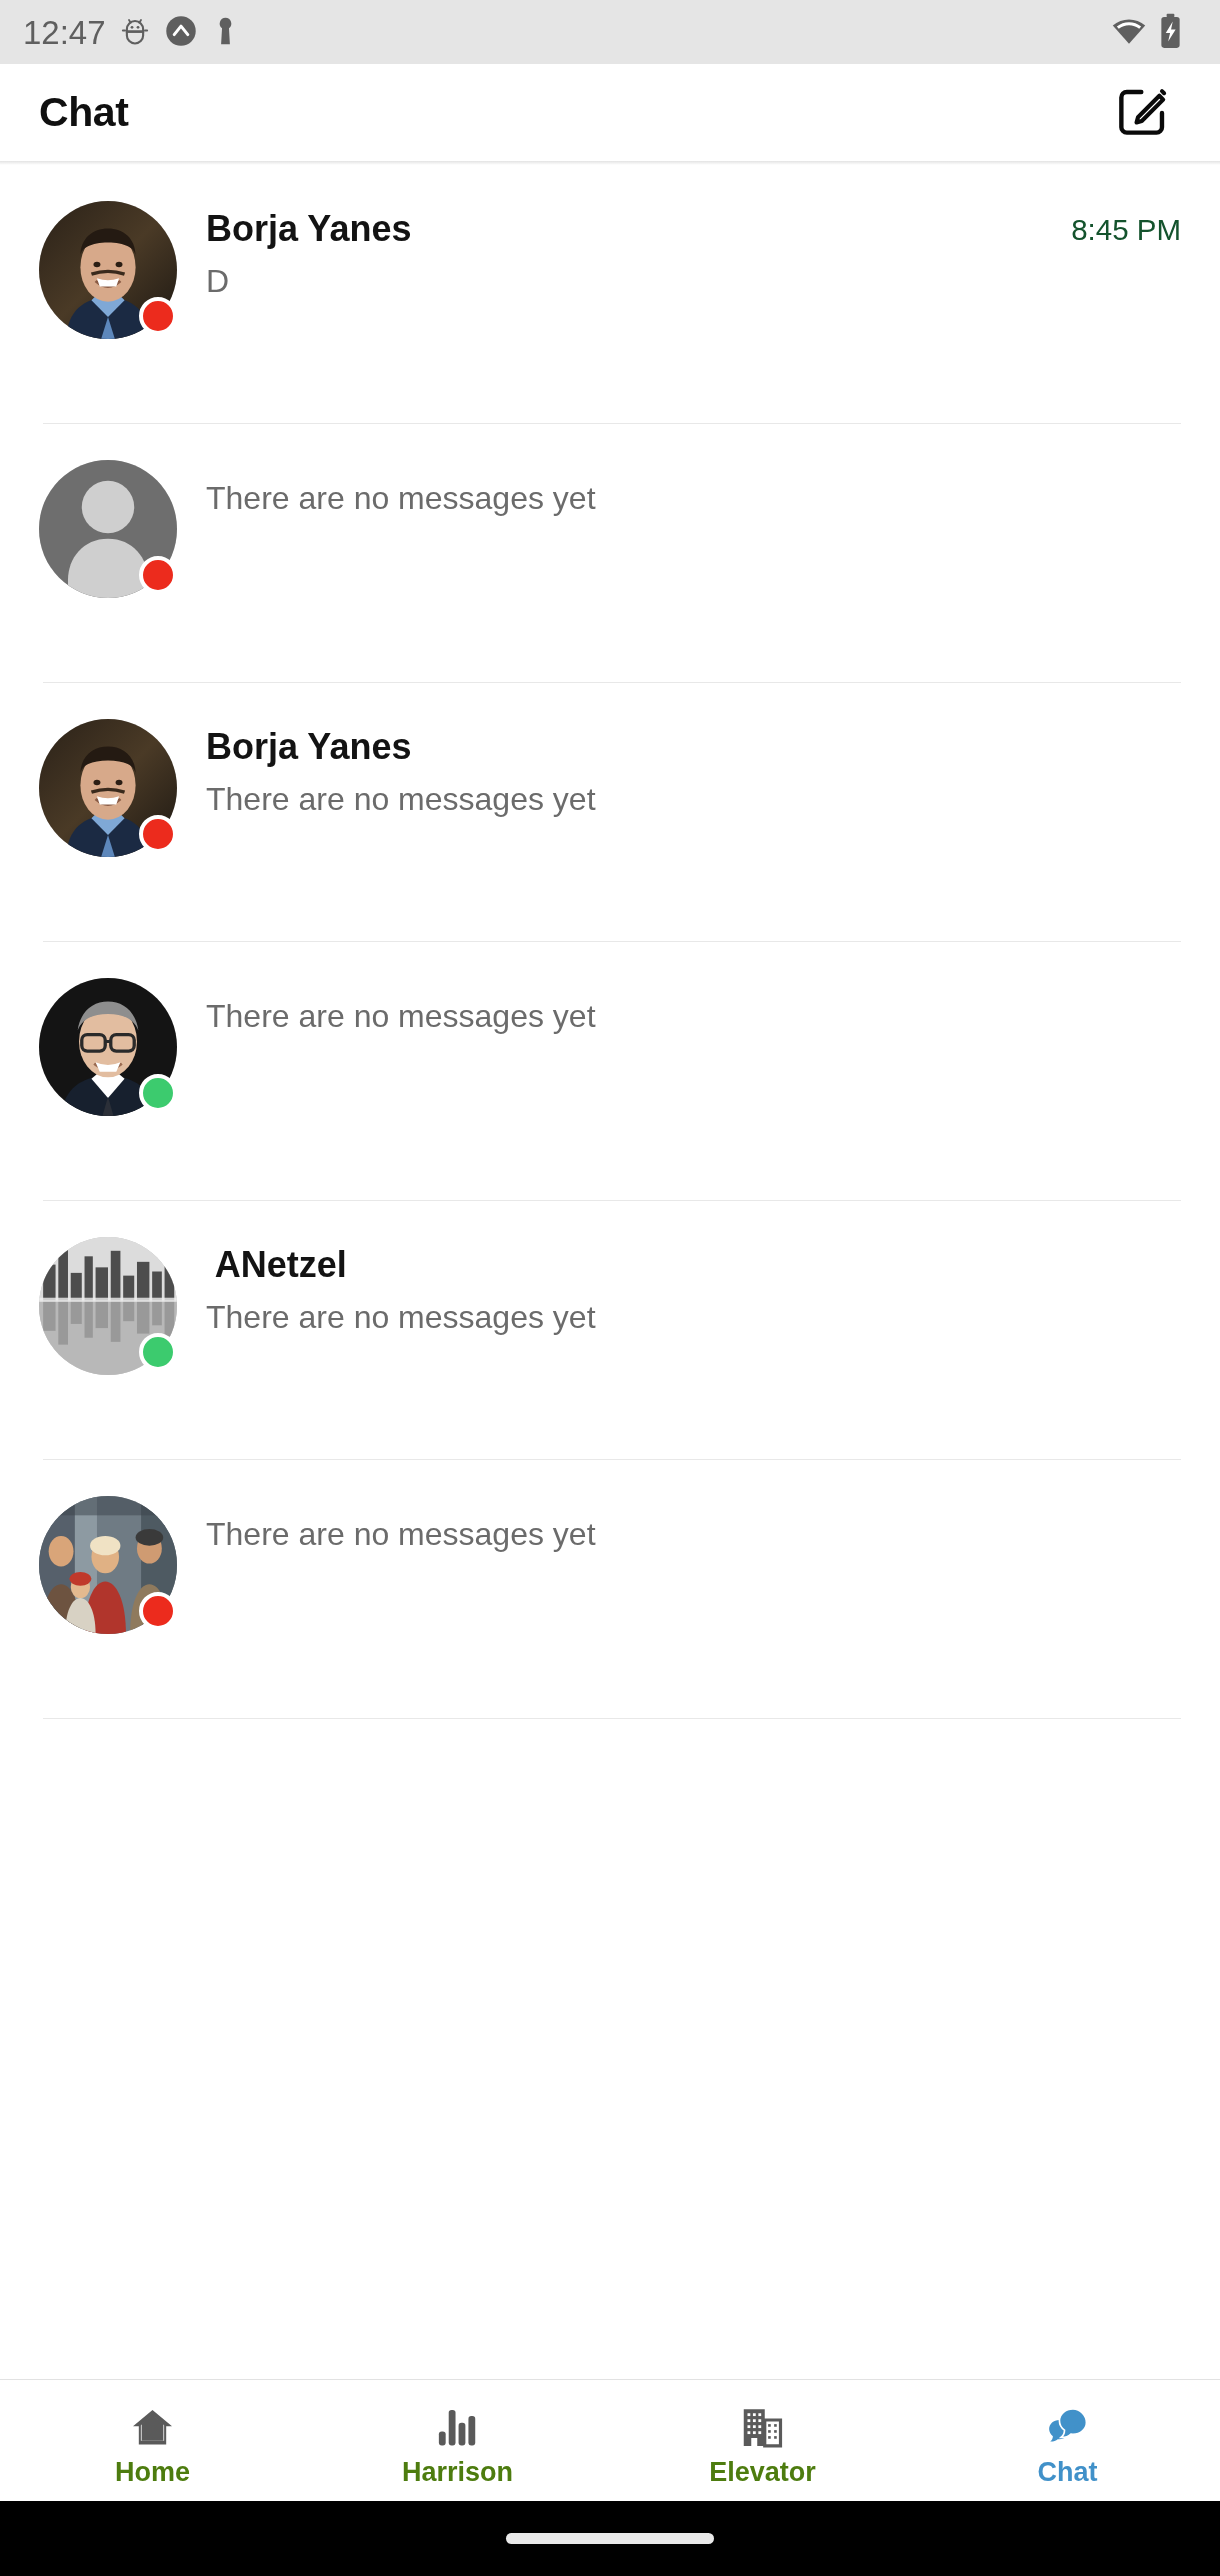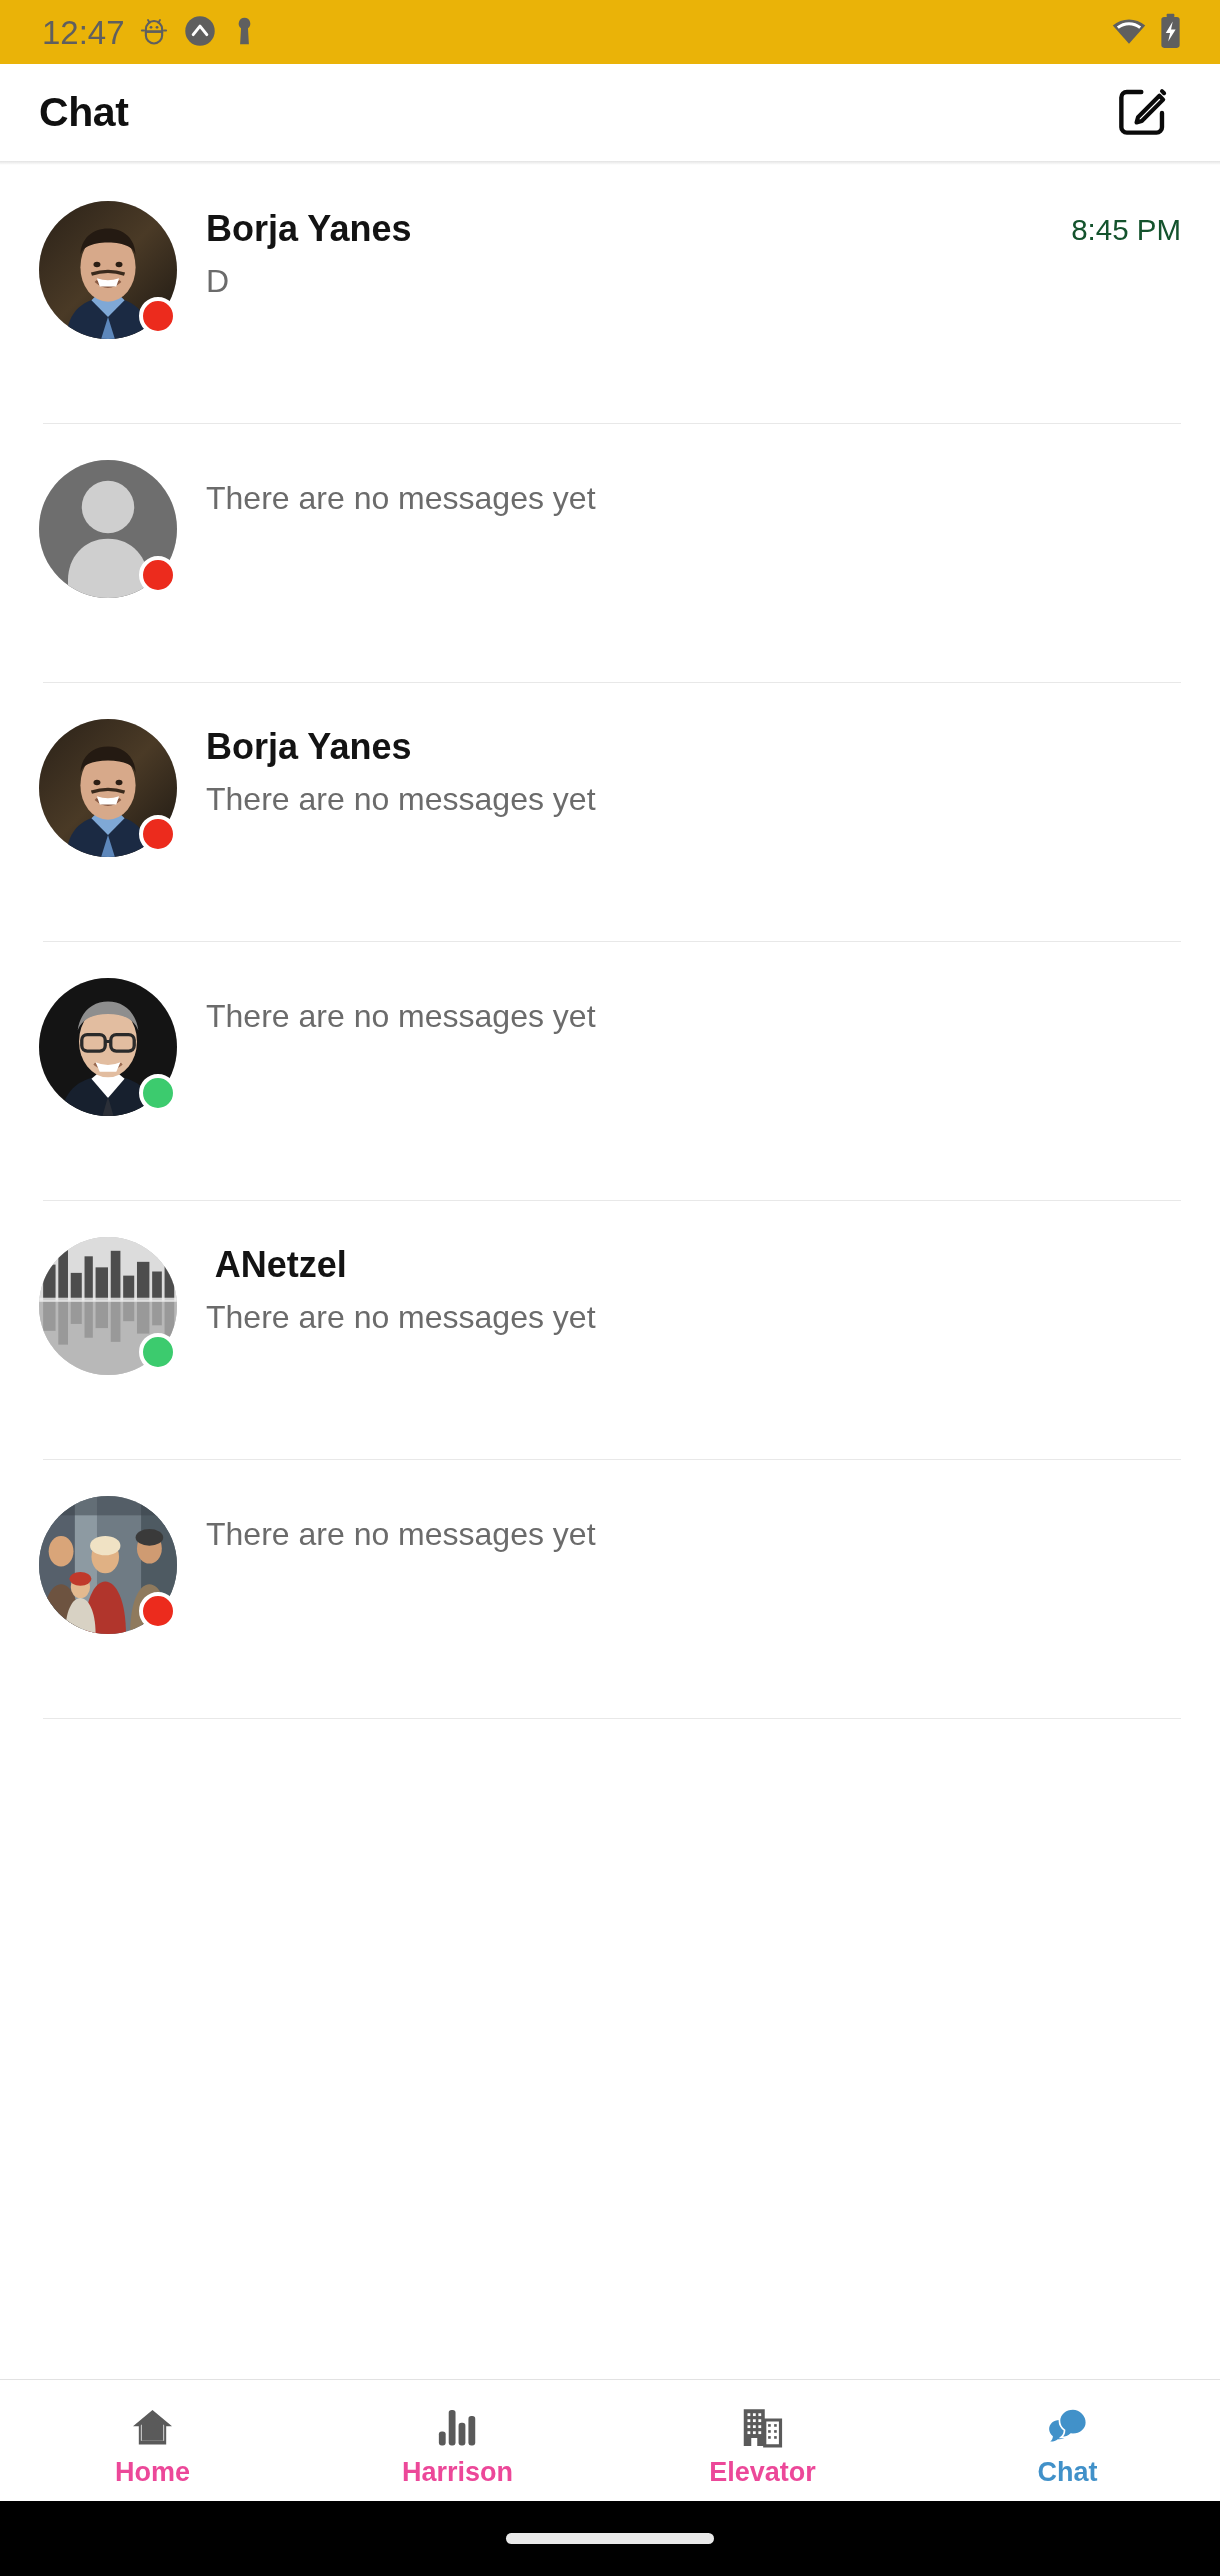--- a/index.html
+++ b/index.html
@@ -18,22 +18,22 @@
     display: flex;
     flex-direction: column;
   }
 
   
   .status-bar {
     height: 64px;
     flex: 0 0 64px;
     display: flex;
     align-items: center;
-    padding: 0 38px 0 42px;
-    background: #eab308;
+    padding: 0 38px 0 23px;
+    background: #e5e5e5;
   }
   .status-left {
     display: flex;
     align-items: center;
     gap: 14.3px;
   }
   .status-time {
     font-size: 33px;
     font-weight: 400;
     color: #5f5f5f;
@@ -175,21 +175,21 @@
     align-items: center;
     justify-content: center;
     gap: 9px;
     cursor: pointer;
     padding-top: 7.2px;
   }
   .nav-icon { height: 48px; display: flex; align-items: flex-end; justify-content: center; }
   .nav-label {
     font-size: 27px;
     font-weight: 700;
-    color: #ec4899;
+    color: #4d7c0f;
     line-height: 1;
   }
   .nav-item.active .nav-label { color: #4191c9; }
 
   .gesture-bar {
     flex: 0 0 75px;
     height: 75px;
     background: #000000;
     display: flex;
     align-items: center;

